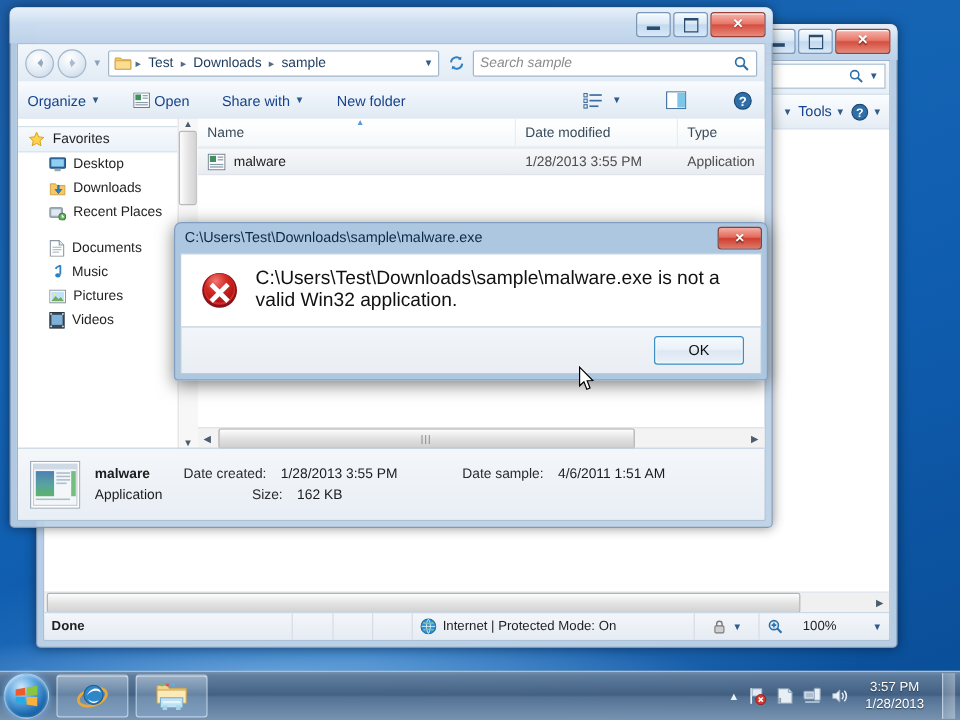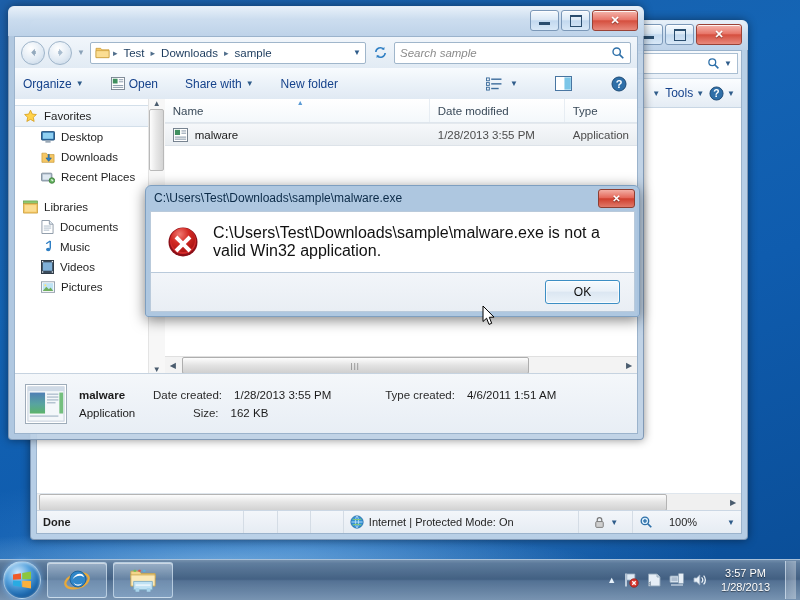--- a/index.html
+++ b/index.html
@@ -534,65 +534,57 @@
             <rect x="0.5" y="2.5" width="12" height="9" rx="1" fill="#a8b6c4" stroke="#7b8a99"></rect>
             <rect x="2" y="4" width="9" height="6" fill="#dfe9f2"></rect>
             <circle cx="12.5" cy="11" r="3.2" fill="#62b35e" stroke="#3d7c3a"></circle>
             <path d="M12.5 9.2v2h1.6" fill="none" stroke="#ffffff" stroke-width="1.1"></path>
           </svg>
           <span>Recent Places</span>
         </div>
 
         <div class="np-gap"></div>
 
-        <div class="np-item header">
-          <svg width="15" height="14" viewBox="0 0 16 15">
-            <rect x="0.5" y="1" width="15" height="3" fill="#8fc96f" stroke="#5f9647" stroke-width="0.7"></rect>
-            <path d="M0.5 4h15v10H0.5z" fill="#f6c765" stroke="#c79a37" stroke-width="0.8"></path>
-            <rect x="2" y="5.5" width="12" height="7" fill="#fbdd92"></rect>
-          </svg>
-          <span>Libraries</span>
-        </div>
         <div class="np-item child">
           <svg width="13" height="14" viewBox="0 0 14 15">
             <path d="M1 0.5h8l4 4v10H1z" fill="#ffffff" stroke="#8a97a5"></path>
             <path d="M9 0.5v4h4" fill="#e4ecf3" stroke="#8a97a5"></path>
             <rect x="3" y="6" width="8" height="0.9" fill="#9fb0c0"></rect>
             <rect x="3" y="8.2" width="8" height="0.9" fill="#9fb0c0"></rect>
             <rect x="3" y="10.4" width="6" height="0.9" fill="#9fb0c0"></rect>
           </svg>
           <span>Documents</span>
         </div>
         <div class="np-item child">
           <svg width="13" height="14" viewBox="0 0 14 15">
             <path d="M10 1v8.4" stroke="#2f7fc4" stroke-width="1.6" fill="none"></path>
             <path d="M10 1c-1 1.6-4 1-4 3.4" stroke="#2f7fc4" stroke-width="1.6" fill="none"></path>
             <ellipse cx="7.8" cy="10.2" rx="2.4" ry="1.9" fill="#2f7fc4"></ellipse>
           </svg>
           <span>Music</span>
+        </div>
+        <div class="np-item child">
+          <svg width="14" height="13" viewBox="0 0 16 14">
+            <rect x="0.5" y="0.5" width="15" height="12" fill="#ffffff" stroke="#8a97a5"></rect>
+            <rect x="2" y="2" width="12" height="9" fill="#bfe3f5"></rect>
+            <circle cx="5" cy="4.5" r="1.2" fill="#ffe07a"></circle>
+            <path d="M2 11l4-5 3 3 2-2 3 4z" fill="#6fae5e"></path>
+          </svg>
+          <span>Pictures</span>
         </div>
         <div class="np-item child">
           <svg width="13" height="14" viewBox="0 0 14 15">
             <rect x="0.5" y="0.5" width="13" height="14" fill="#3a4b5c" stroke="#27333f"></rect>
             <rect x="2" y="2.5" width="10" height="9" fill="#7fb0d8"></rect>
             <rect x="1" y="1" width="1.4" height="1.4" fill="#e8eef4"></rect>
             <rect x="1" y="12.2" width="1.4" height="1.4" fill="#e8eef4"></rect>
             <rect x="11.6" y="1" width="1.4" height="1.4" fill="#e8eef4"></rect>
             <rect x="11.6" y="12.2" width="1.4" height="1.4" fill="#e8eef4"></rect>
           </svg>
           <span>Videos</span>
-        </div>
-        <div class="np-item child">
-          <svg width="14" height="13" viewBox="0 0 16 14">
-            <rect x="0.5" y="0.5" width="15" height="12" fill="#ffffff" stroke="#8a97a5"></rect>
-            <rect x="2" y="2" width="12" height="9" fill="#bfe3f5"></rect>
-            <circle cx="5" cy="4.5" r="1.2" fill="#ffe07a"></circle>
-            <path d="M2 11l4-5 3 3 2-2 3 4z" fill="#6fae5e"></path>
-          </svg>
-          <span>Pictures</span>
         </div>
 
         <div class="np-gap"></div>
 
       </div>
 
       <div class="np-scrollbar">
         <div class="scroll-arrow">▲</div>
         <div class="np-thumb"></div>
         <div style="flex:1"></div>
@@ -656,26 +648,26 @@
         <rect x="23" y="16" width="12" height="1.4" fill="#aebecd"></rect>
         <rect x="23" y="19" width="9" height="1.4" fill="#aebecd"></rect>
         <rect x="36" y="9" width="4" height="22" fill="#74bf7e"></rect>
         <rect x="5" y="33" width="30" height="1.4" fill="#aebecd"></rect>
       </svg>
       <div style="display:flex; flex-direction:column; gap:6px;">
         <div style="display:flex; align-items:center; gap:12px;">
           <span style="width:62px; font-weight:bold;">malware</span>
           <span class="dp-label">Date created:</span>
           <span class="dp-val">1/28/2013 3:55 PM</span>
-          <span class="dp-label" style="margin-left:42px;">Type created:</span>
+          <span class="dp-label" style="margin-left:42px;">Date sample:</span>
           <span class="dp-val">4/6/2011 1:51 AM</span>
         </div>
         <div style="display:flex; align-items:center; gap:12px;">
           <span style="width:62px;">Application</span>
-          <span class="dp-label" style="margin-left:40px;text-align:center;">Size:</span>
+          <span class="dp-label" style="margin-left:57px;text-align:center;">Size:</span>
           <span class="dp-val">162 KB</span>
         </div>
       </div>
     </div>
   </div>
 </div>
 
 <div id="error-dialog">
   <div class="dlg-frame"></div>
   <div class="dlg-title">

